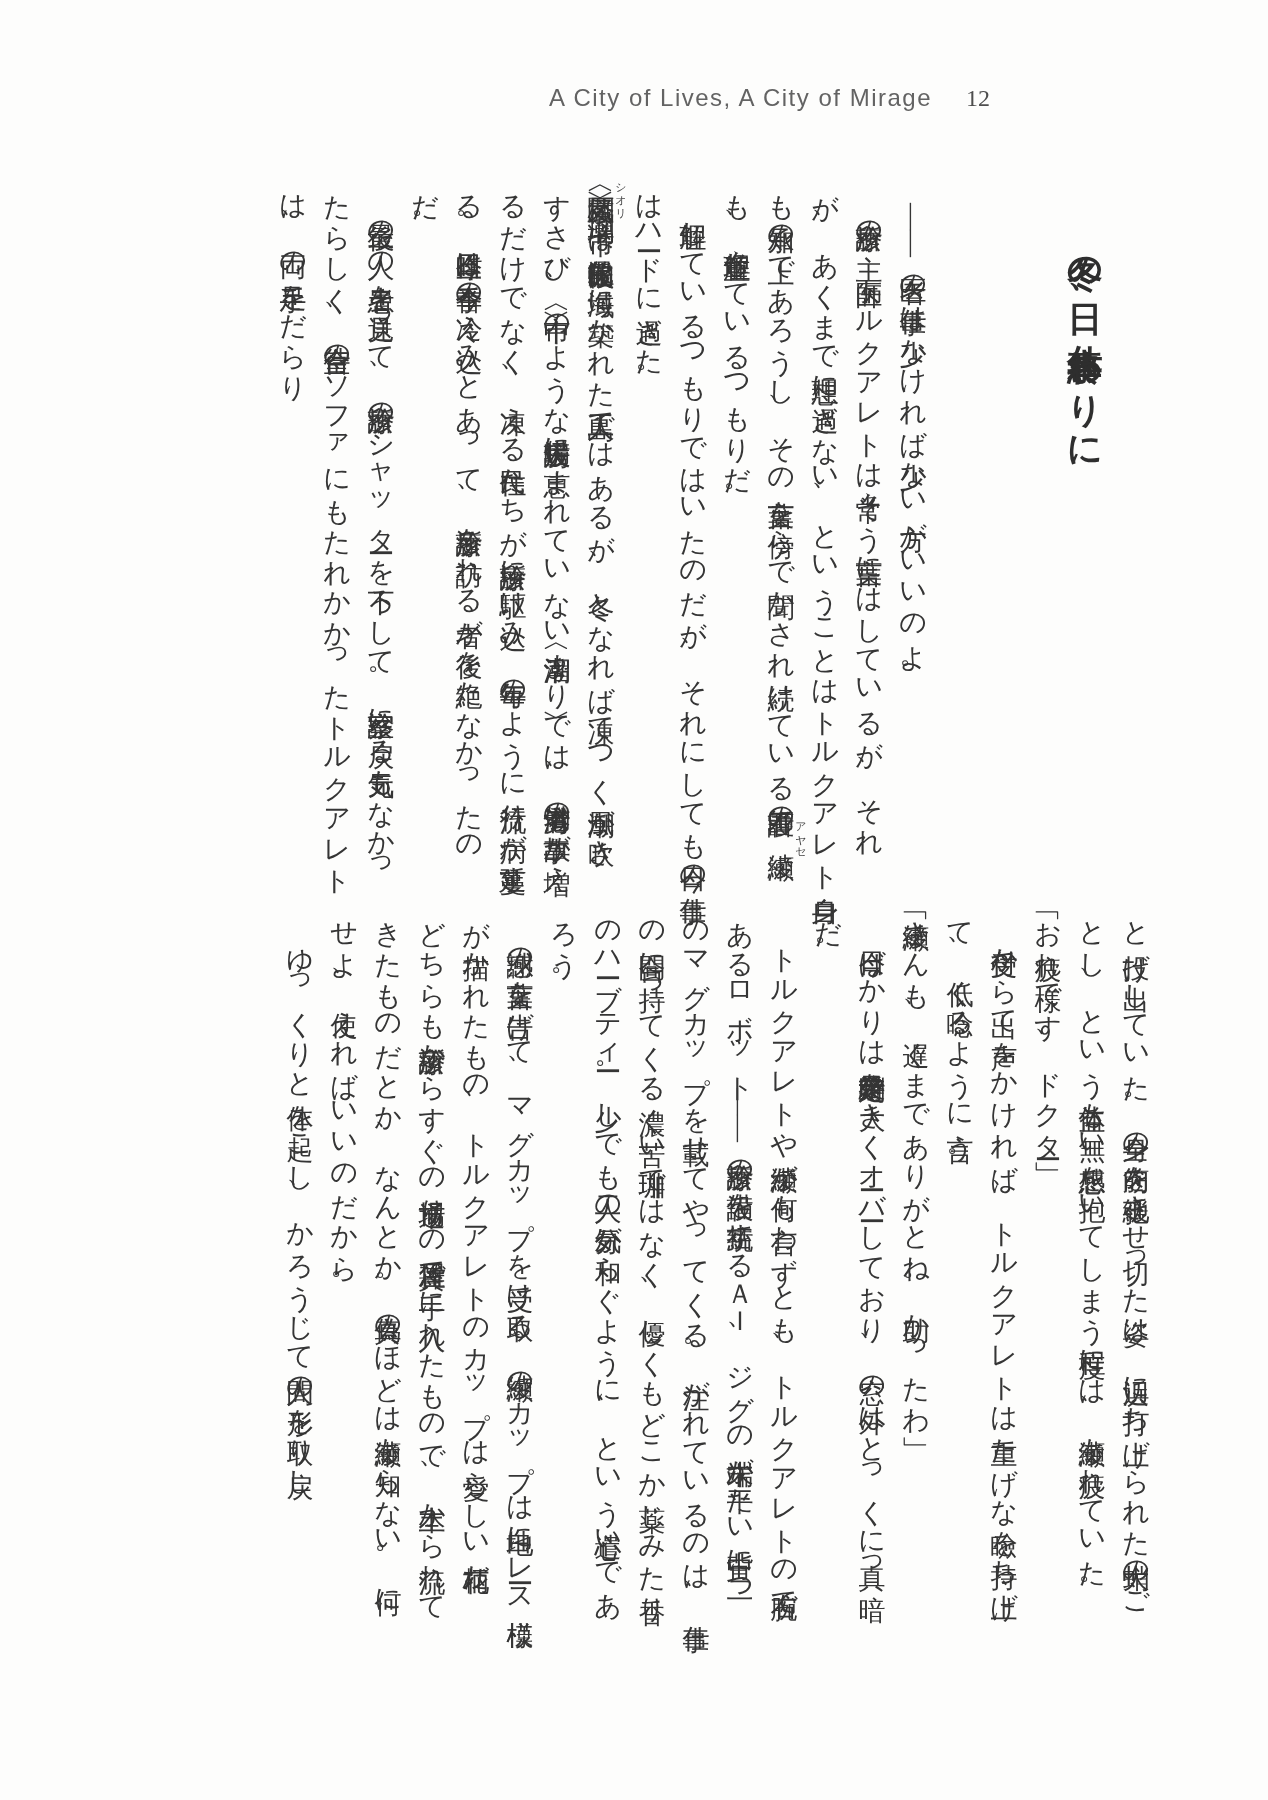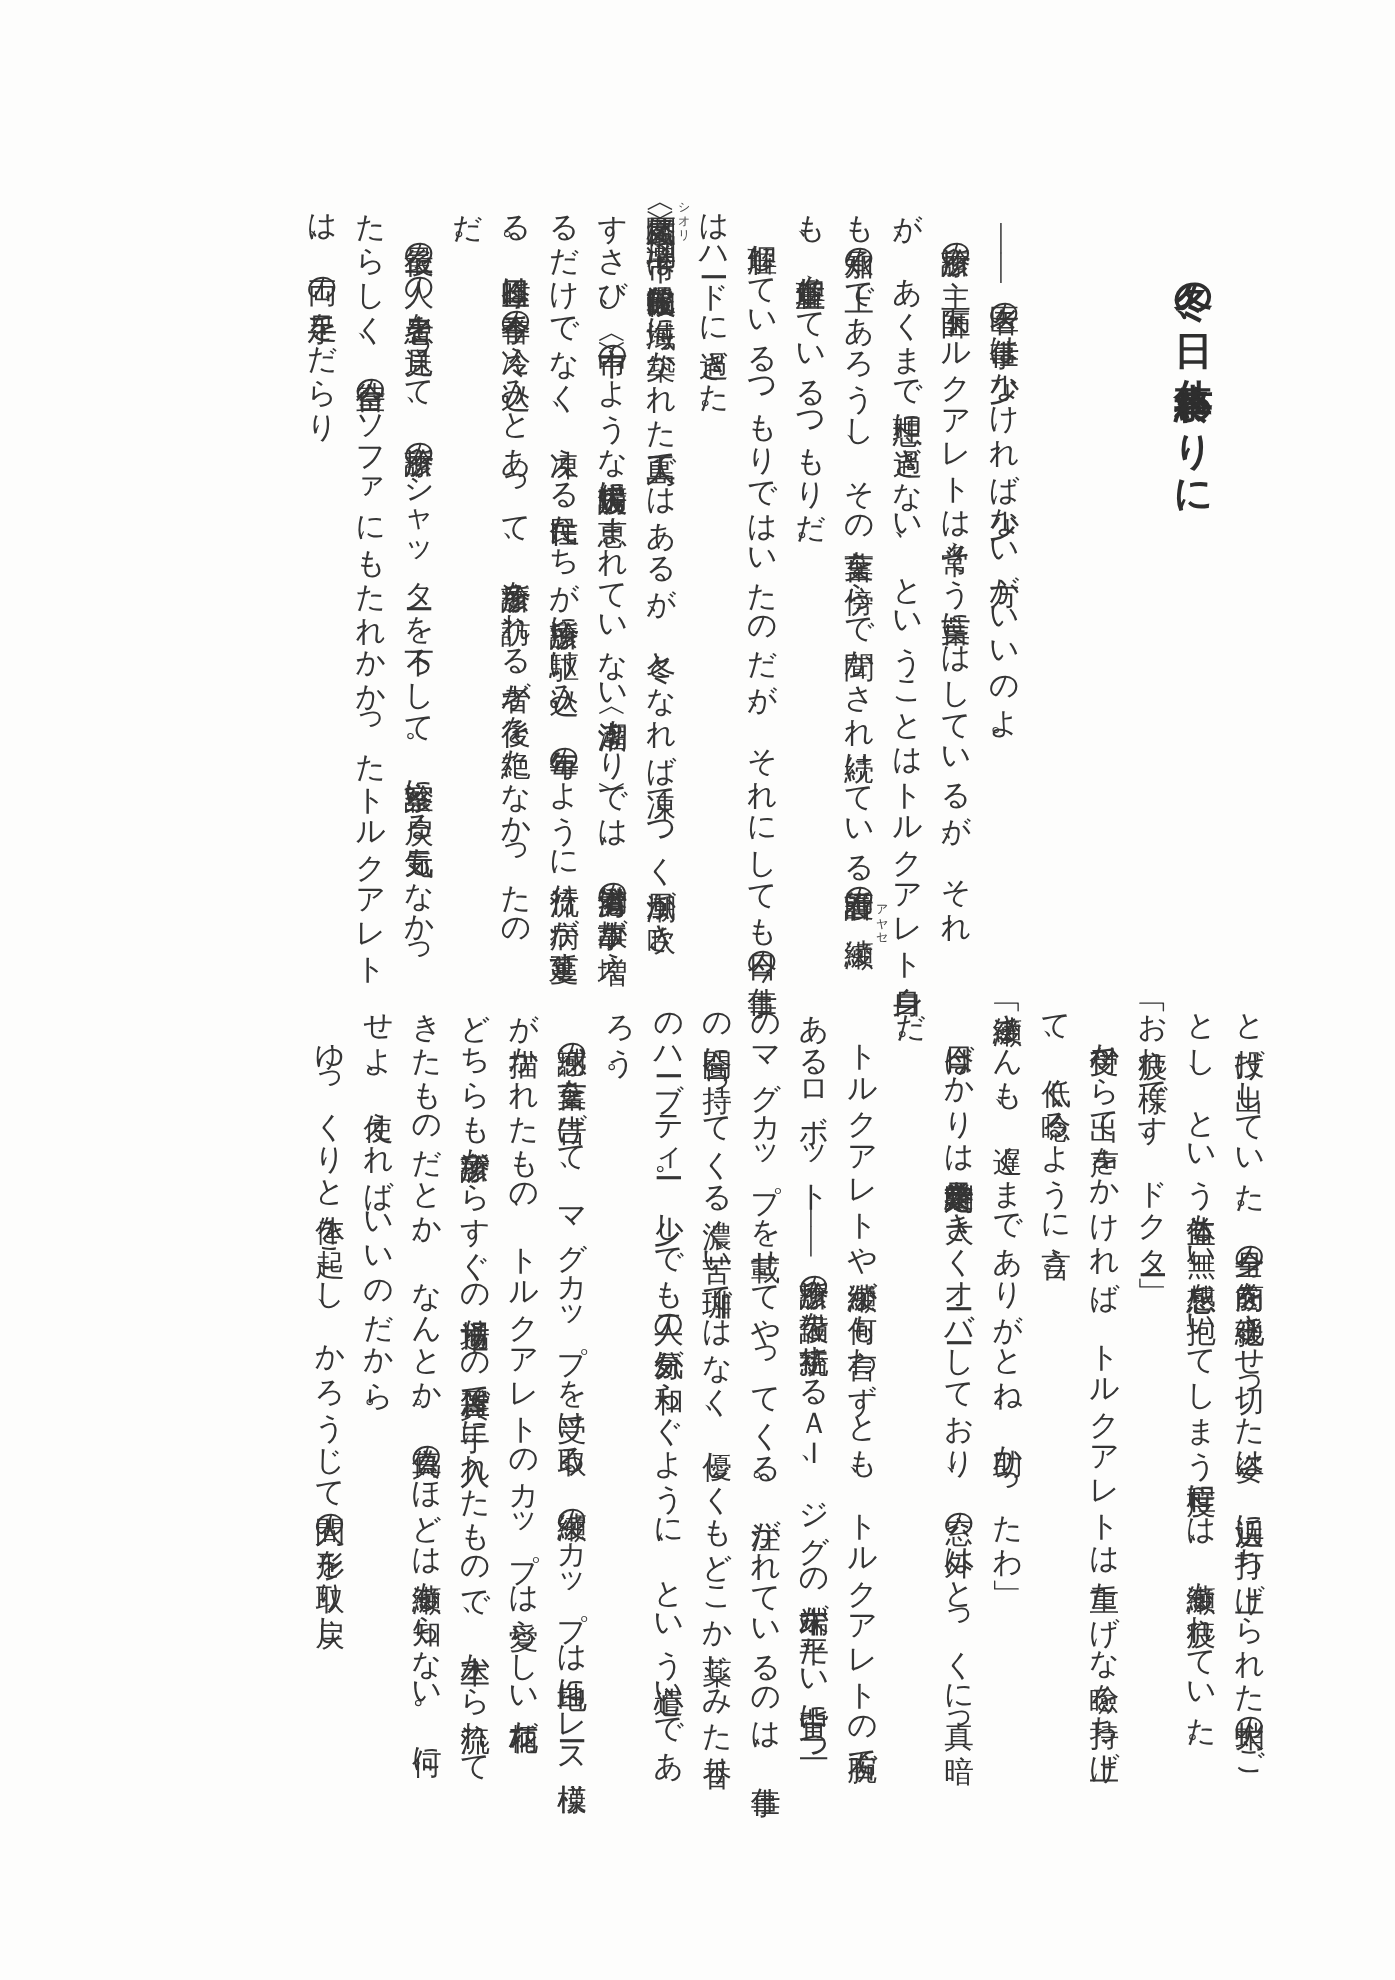--- a/index.html
+++ b/index.html
@@ -75,20 +75,24 @@
     letter-spacing: 0;
     font-weight: 400;
     color: #454545;
   }
 </style>
 </head>
 <body>
 
 <div class="page">
 
+  <header class="running-header">
+    <span class="running-title">A City of Lives, A City of Mirage</span>
+    <span class="page-number">12</span>
+  </header>
 
   <section class="dan dan-upper">
     <h1 class="chapter-title">冬の日、仕事終わりに</h1>
     <div class="para-flow" style="display:contents"><p class="para indent">――医者の仕事は少なければ少ない方がいいのよ。</p><p class="para indent">診療所の主、医師トルクアレトは常々そう言葉にはしているが、それが、あくまで理想に過ぎない、ということはトルクアレト自身も承知の上であろうし、その言葉を傍らで聞かされ続けている看護師の<ruby>綾瀬<rt>アヤセ</rt></ruby>も、重々理解しているつもりだ。</p><p class="para indent">理解しているつもりではいたのだが、それにしても今日の仕事はハードに過ぎた。</p><p class="para">〈蜃気楼閣〉<ruby>潮璃<rt>シオリ</rt></ruby>市は比較的温暖な海域に築かれた人工島ではあるが、冬となれば凍てつく潮風が吹きすさび、〈市中〉のような暖房設備に恵まれていない〈潮溜まり〉では、港湾労働者の事故が増えるだけでなく、凍える住民たちが診療所に駆け込み、毎年のように流行り病が蔓延する。昨日今日は今季一番の冷え込みとあって、診療所を訪れる者が後を絶たなかったのだ。</p><p class="para indent">最後の一人の患者を見送って、診療所のシャッターを下ろして。診察室に戻る元気もなかったらしく、待合室のソファにもたれかかったトルクアレトは、両の手足をだらり</p></div>
   </section>
 
   <section class="dan dan-lower">
     <div class="para-flow" style="display:contents"><p class="para">と投げ出していた。全身の筋肉を弛緩させ切った姿は、浜辺に打ち上げられた大蛸のごとし、という益体も無い感想を抱いてしまう程度には、綾瀬も疲れていた。</p><p class="para">「お疲れ様です、ドクター」</p><p class="para indent">受付から出て声をかければ、トルクアレトは重たげな瞼を持ち上げて、低く唸るように言う。</p><p class="para">「綾瀬さんも、遅くまでありがとね。助かったわ」</p><p class="para indent">今日ばかりは終業予定時刻を大きくオーバーしており、窓の外はとっくに真っ暗だ。</p><p class="para indent">トルクアレトや綾瀬が何も言わずとも、トルクアレトの右腕であるロボット――診療所の設備を統括するＡＩ、ジグの端末が平たい背中に二つのマグカップを載せてやってくる。注がれているのは、仕事の合間に持ってくる濃く苦い珈琲ではなく、優しくもどこか薬じみた香りのハーブティー。少しでも二人の気分が和らぐように、という心遣いであろう。</p><p class="para indent">感謝の言葉を告げて、マグカップを受け取る。綾瀬のカップは白地にレース模様が描かれたもの、トルクアレトのカップは愛らしい花柄だ。どちらも診療所からすぐの市場通りの雑貨屋で手に入れたもので、本土から流れてきたものだとか、なんとか。真偽のほどは綾瀬も知らない。何にせよ、使えればいいのだから。</p><p class="para indent">ゆっくりと体を起こし、かろうじて人間の形を取り戻し</p></div>
   </section>
 

